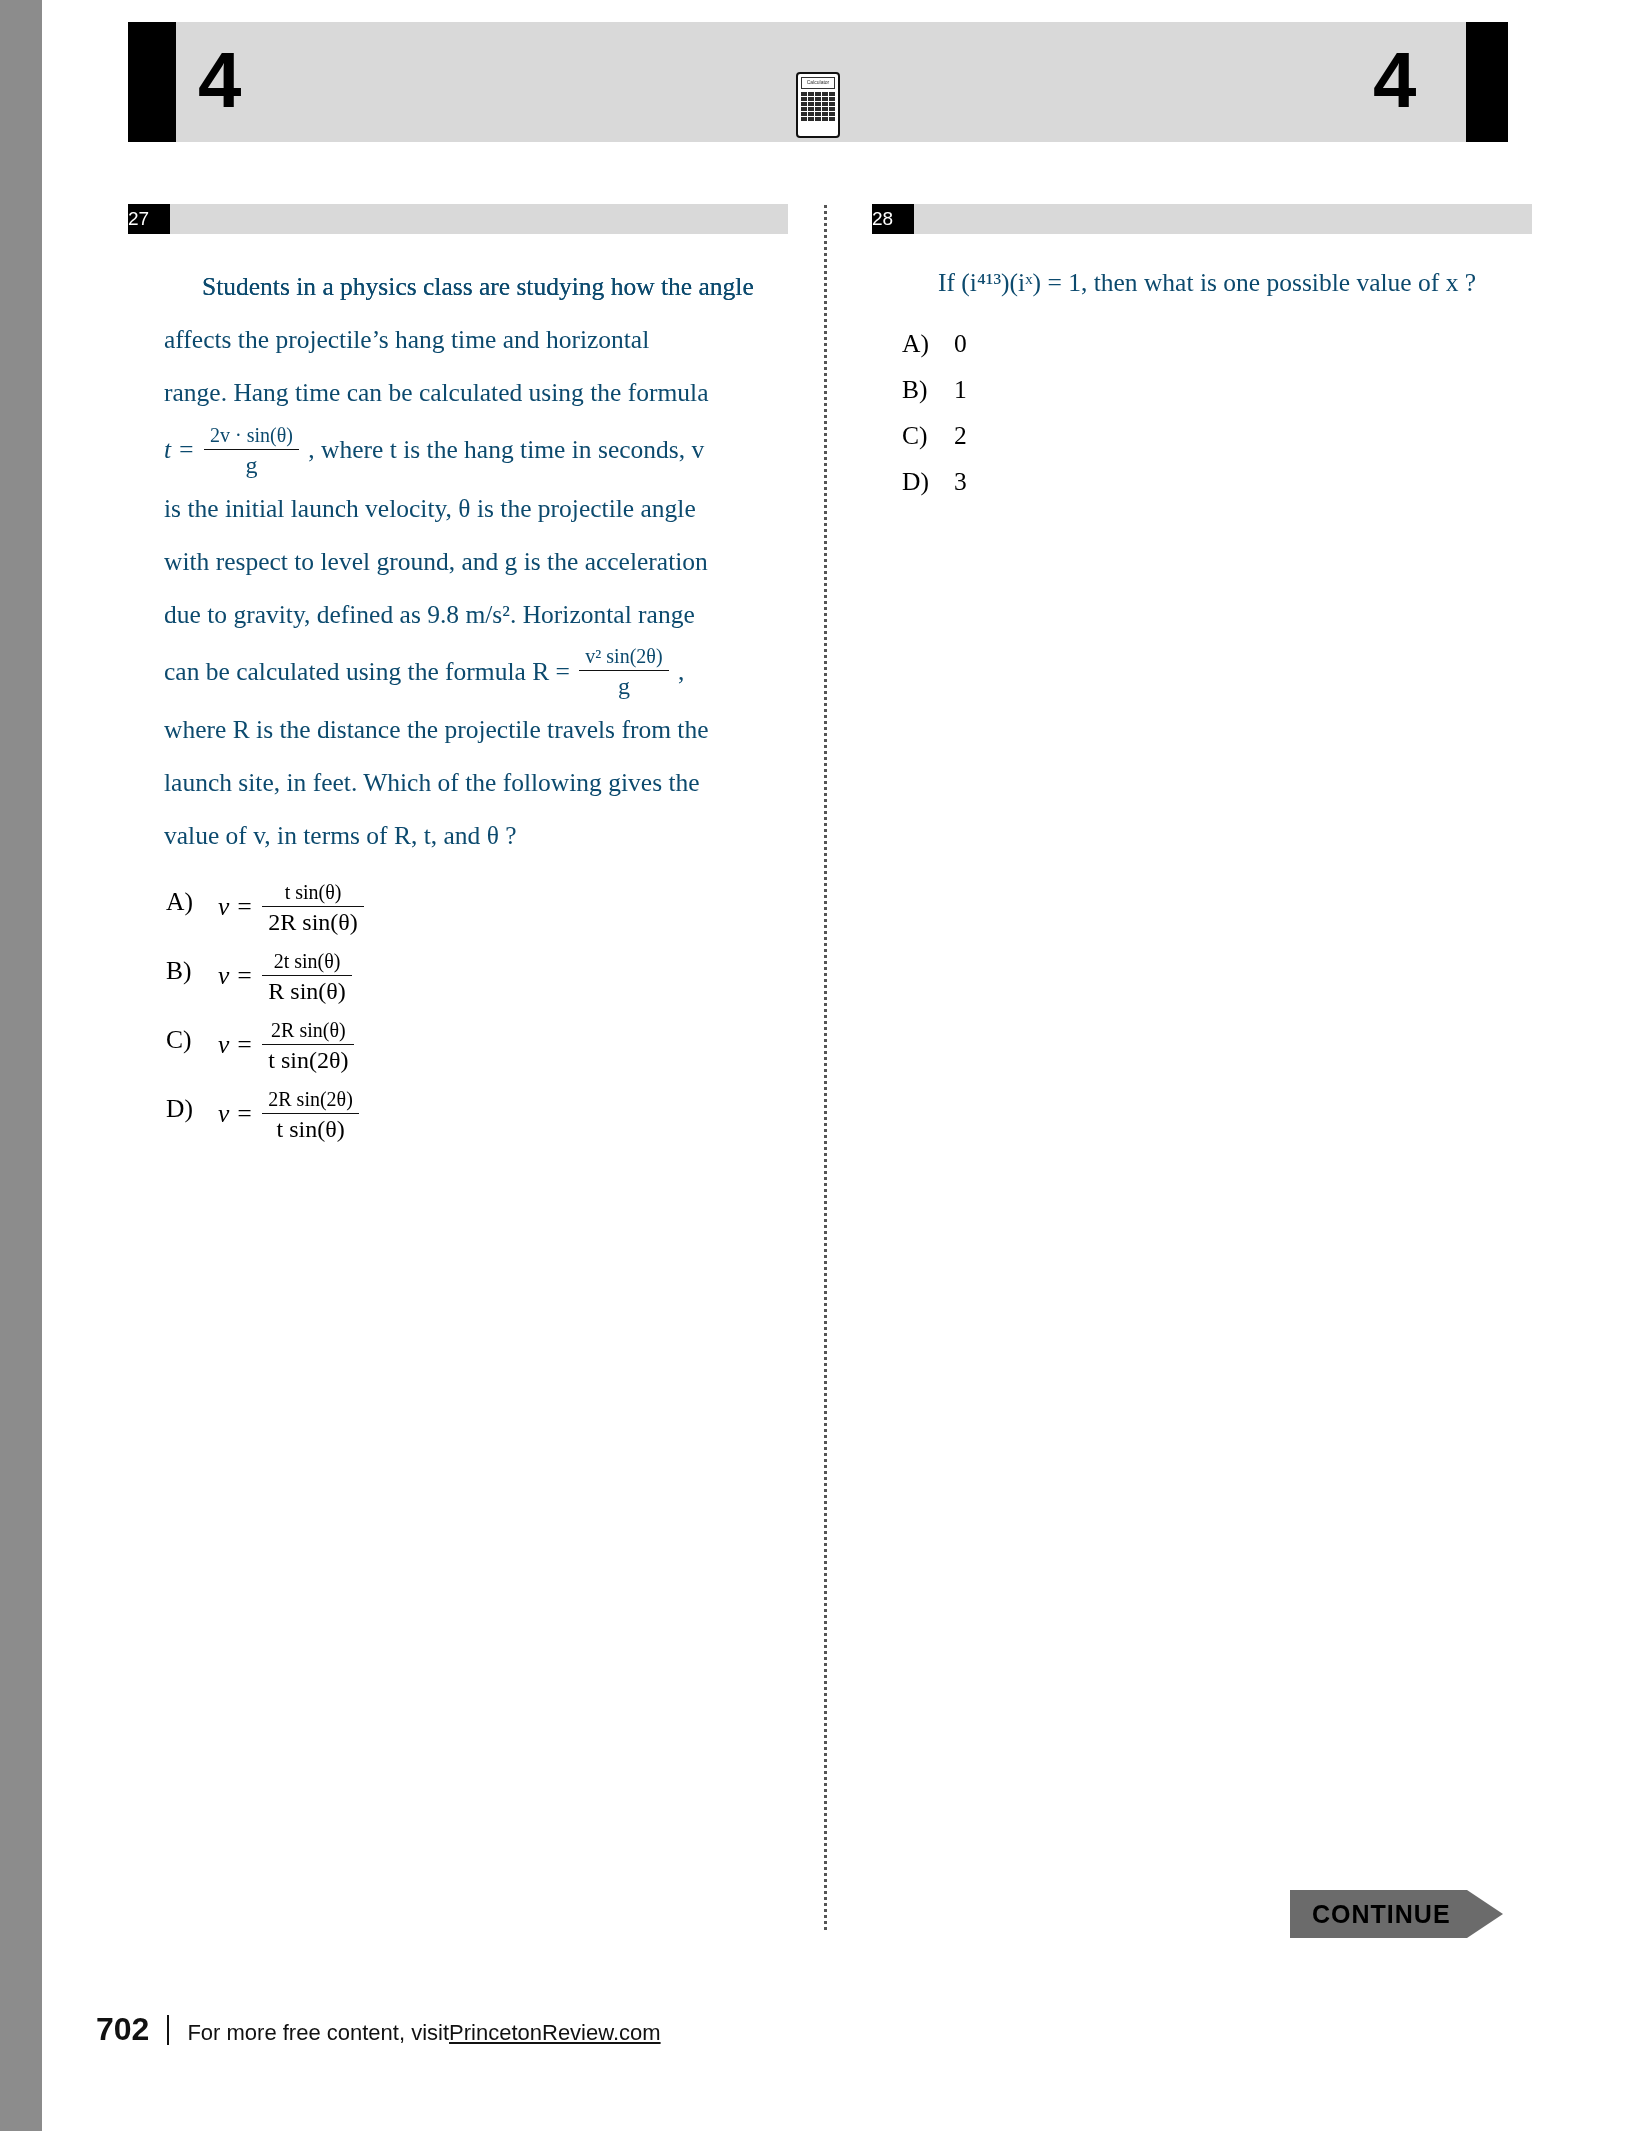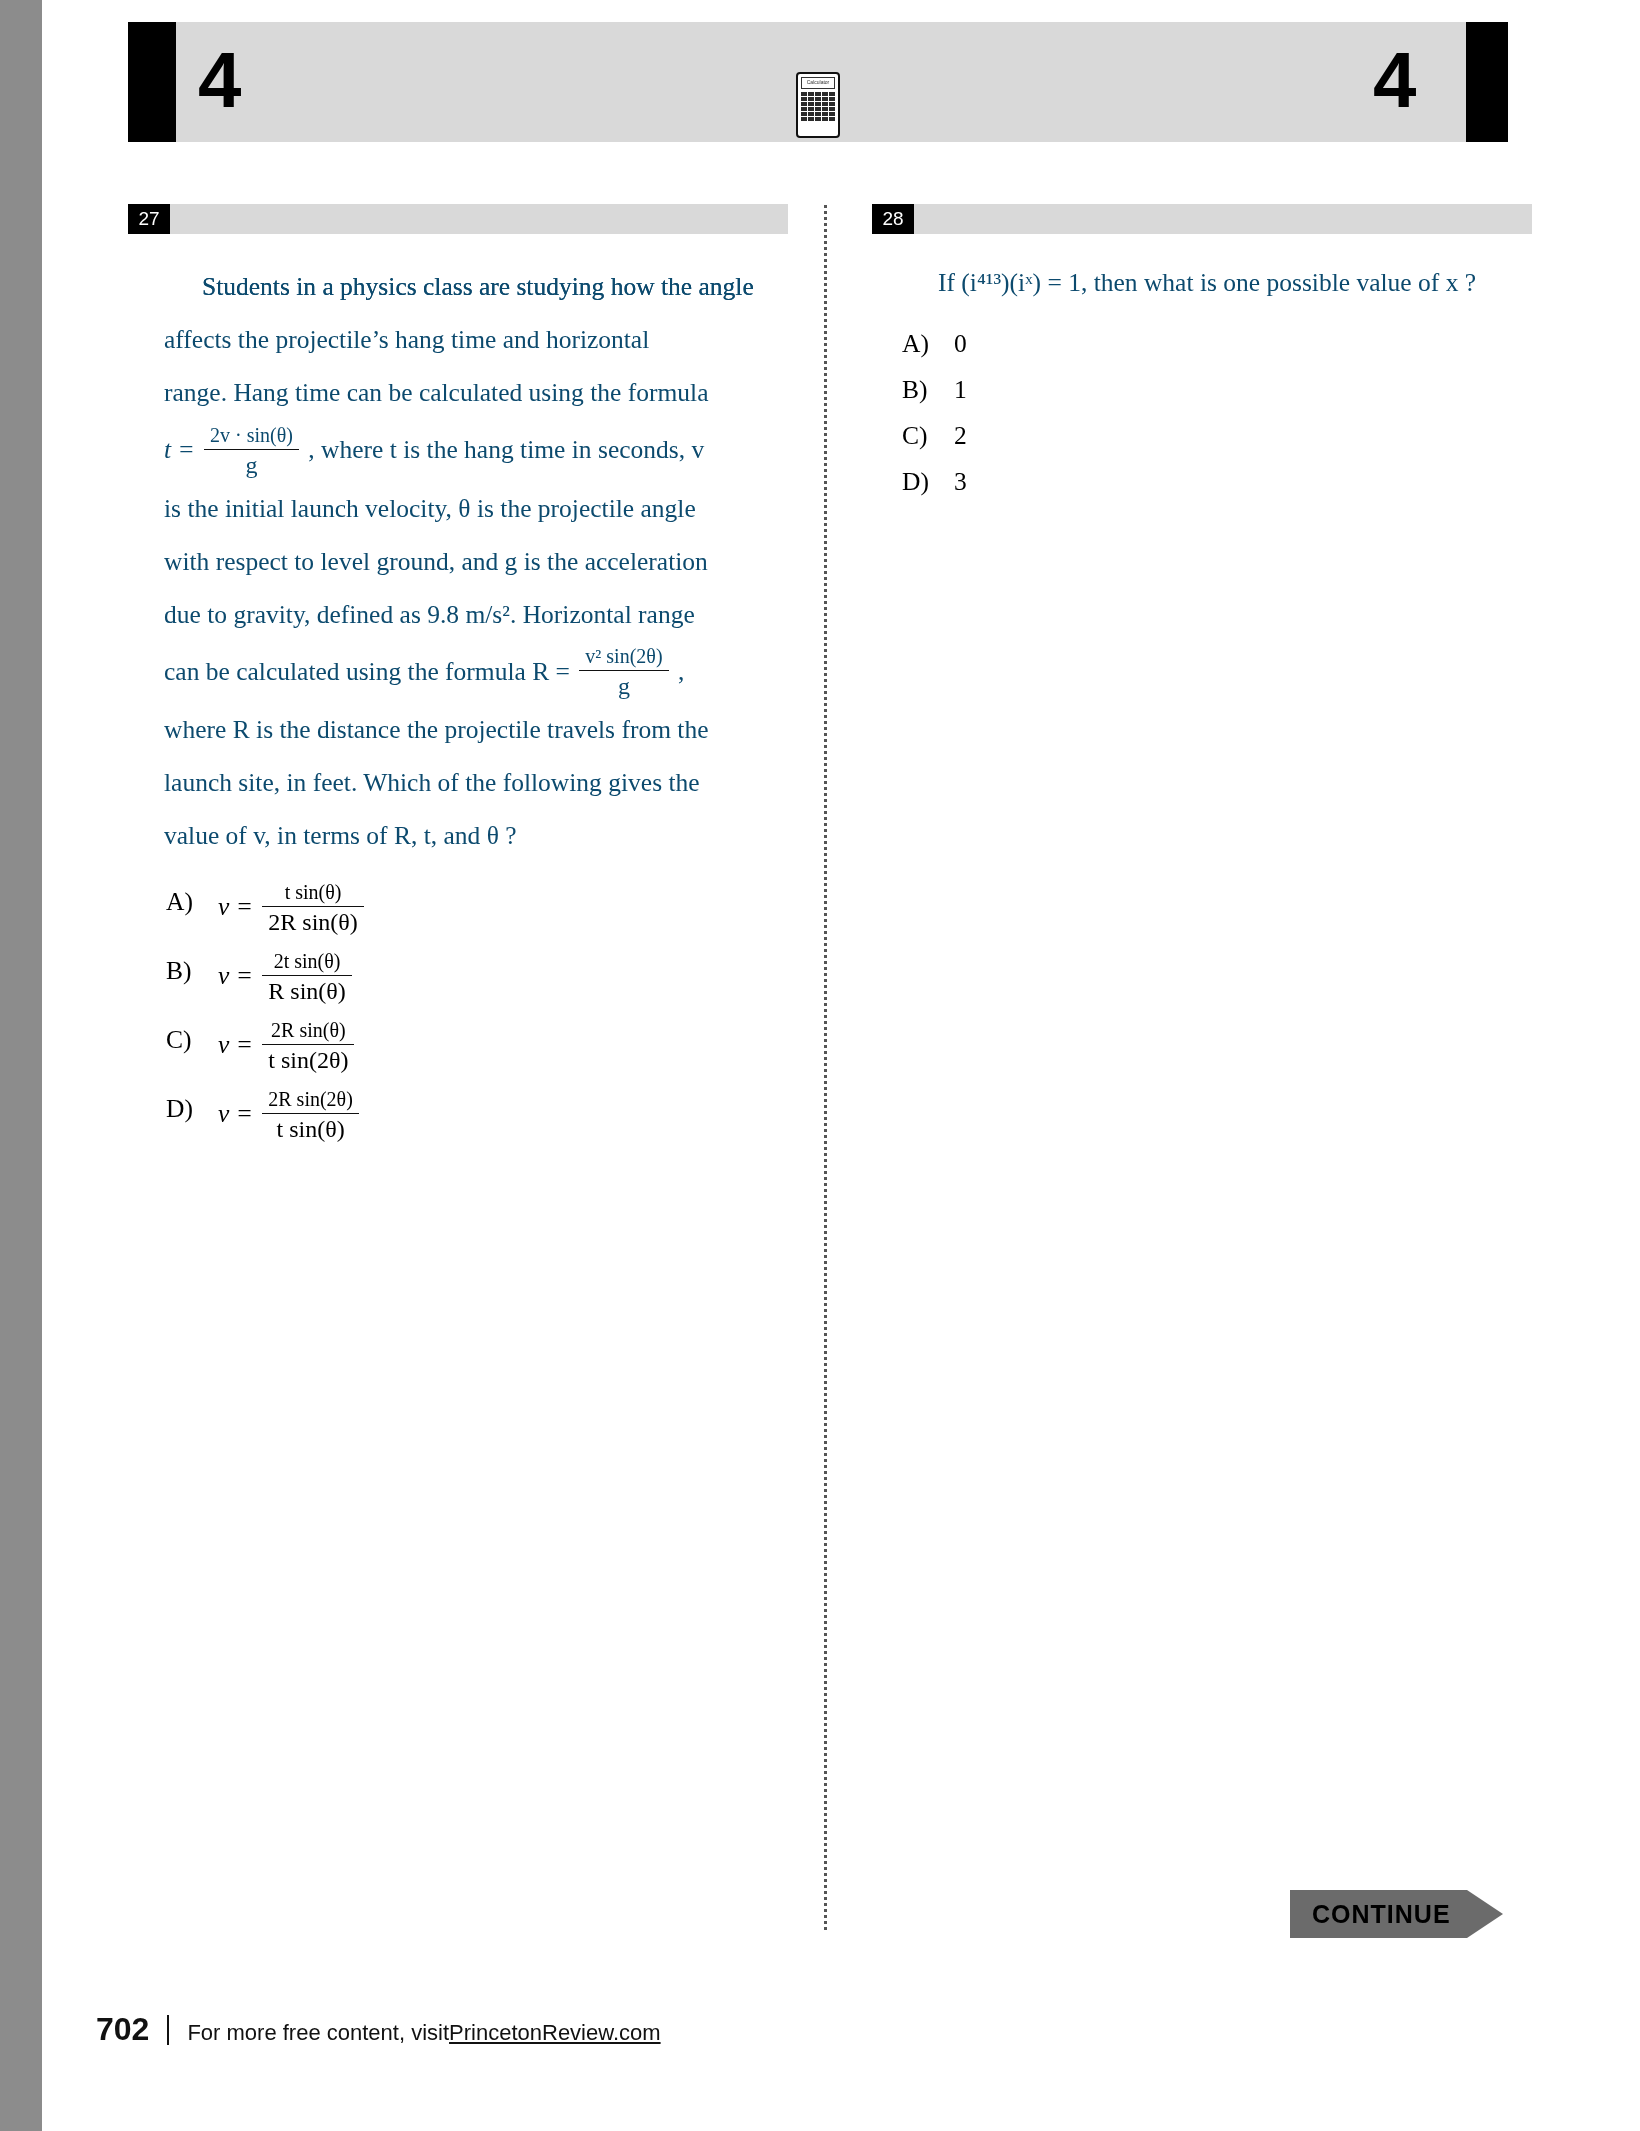--- a/index.html
+++ b/index.html
@@ -127,21 +127,21 @@
     position: absolute;
     left: 0;
     top: 0;
     width: 42px;
     height: 30px;
     background: #000;
     color: #fff;
     font-family: "Liberation Sans", sans-serif;
     font-size: 19px;
     line-height: 30px;
-    text-align: center;
+    text-align: left;
   }
 
   .qtext {
     font-size: 25.5px;
     line-height: 53px;
     color: #0c4a6e;
     text-align: left;
     padding-left: 38px;
     margin-left: 36px;
   }

